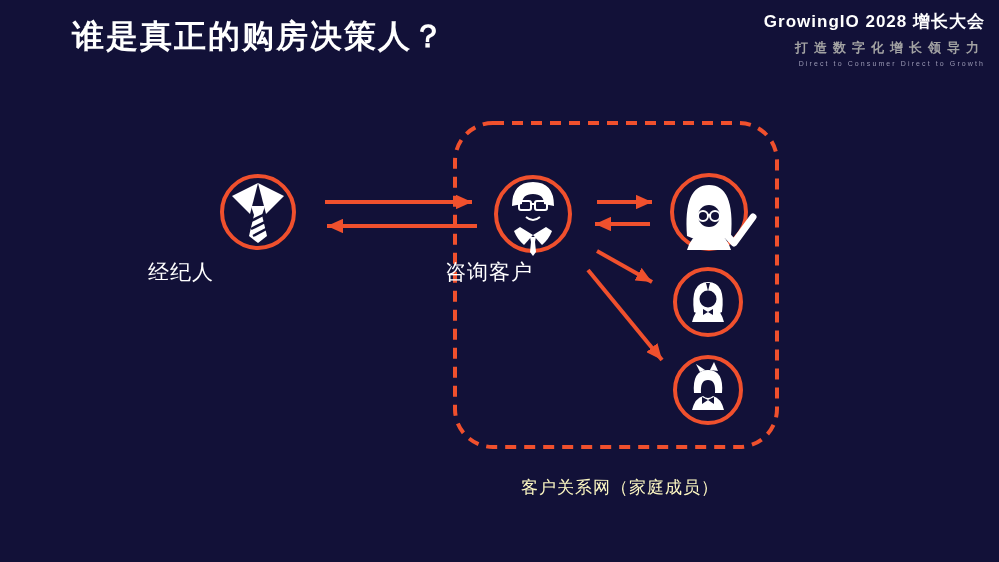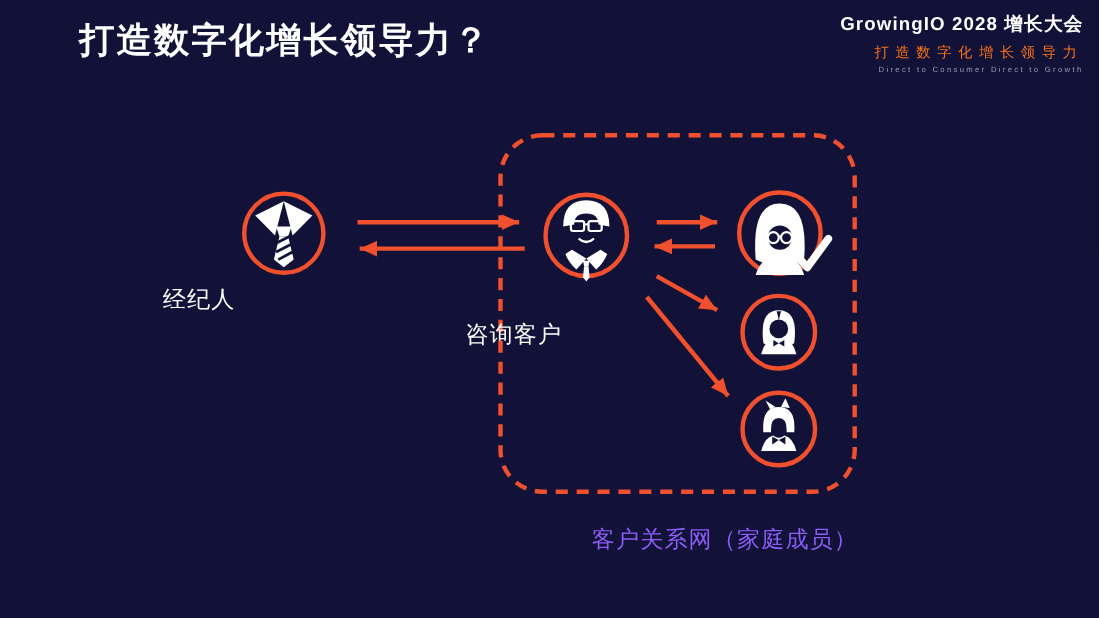--- a/index.html
+++ b/index.html
@@ -21,47 +21,47 @@
   .logo{
     position:absolute;top:10px;right:14px;
     text-align:right;
   }
   .logo .brand{
     font-size:17px;font-weight:bold;color:#ffffff;
     letter-spacing:1px;white-space:nowrap;
   }
   .logo .tagline{
     margin-top:6px;
-    font-size:13px;font-weight:normal;color:#f97316;
+    font-size:13px;font-weight:bold;color:#a3a3a3;
     letter-spacing:6px;white-space:nowrap;
   }
   .logo .tagline-en{
     margin-top:3px;
     font-size:7px;color:#9a99b4;
     letter-spacing:2.1px;white-space:nowrap;
   }
   .diagram-svg{position:absolute;left:0;top:0;}
   .node-label{
     position:absolute;
     width:220px;text-align:left;
     font-size:21px;color:#ffffff;letter-spacing:1px;
   }
   .label-broker{left:148px;top:258px;}
-  .label-consulting{left:423px;top:258px;margin-top:32px;}
+  .label-consulting{left:445px;top:258px;}
   .group-label{
     position:absolute;left:460px;top:476px;width:320px;
-    text-align:right;font-size:21px;color:#8b5cf6;letter-spacing:1px;
+    text-align:center;font-size:17px;color:#fef9c3;letter-spacing:1px;
   }
 </style>
 </head>
 <body>
 
 <div class="slide">
 
-  <div class="title">打造数字化增长领导力？</div>
+  <div class="title">谁是真正的购房决策人？</div>
 
   <div class="logo">
     <div class="brand">GrowingIO 2028 增长大会</div>
     <div class="tagline">打造数字化增长领导力</div>
     <div class="tagline-en">Direct to Consumer Direct to Growth</div>
   </div>
 
   <svg class="diagram-svg" width="999" height="562" viewBox="0 0 999 562">
     <defs>
       <marker id="ah" markerWidth="4" markerHeight="3.6" refX="4" refY="1.8" orient="auto" markerUnits="strokeWidth">

